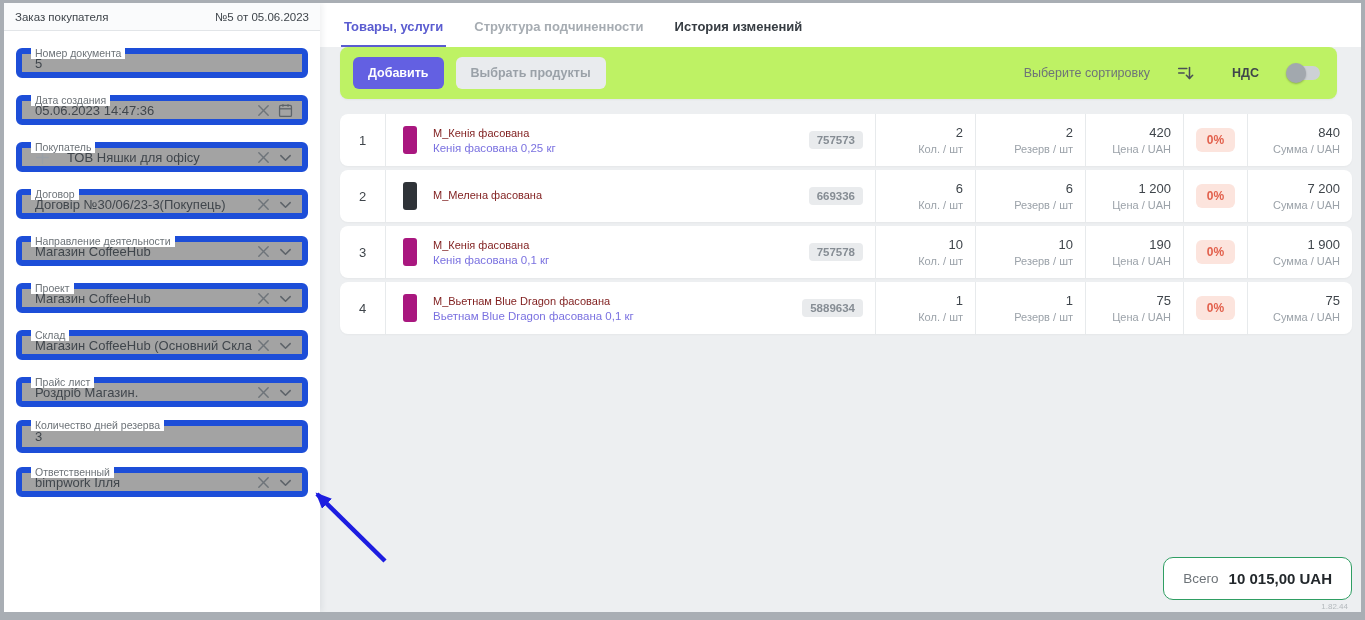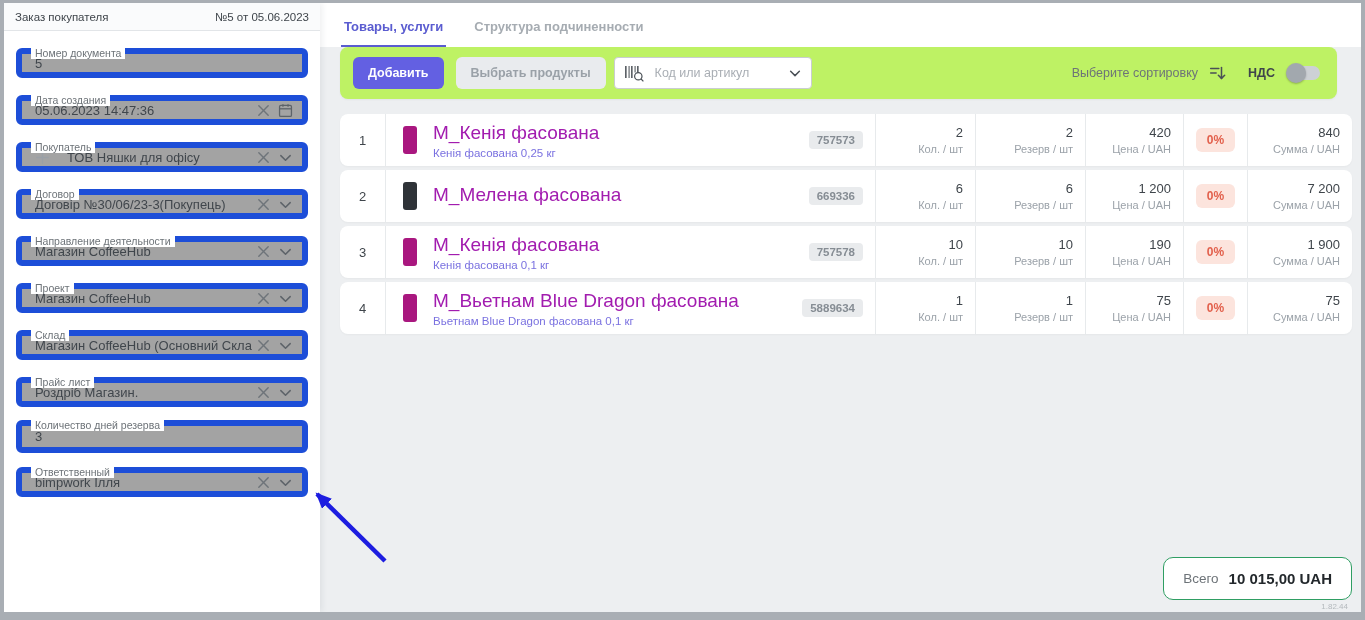--- a/index.html
+++ b/index.html
@@ -30,34 +30,34 @@
   .tab.active { color:#5a5cd0; border-bottom-color:#5a5cd0; }
   .tab.muted { color:#a6acb2; }
 
   .toolbar { margin:0 24px 0 20px; height:52px; background:#bef264; border-radius:8px; display:flex; align-items:center; padding:0 13px; box-shadow:0 1px 2px rgba(40,50,60,.05); }
   .btn { font-size:12.5px; font-weight:700; padding:9px 15px; border-radius:6px; cursor:pointer; border:none; }
   .btn-add { background:#6360e2; color:#fff; }
   .btn-select { background:#e9ebee; color:#9aa1a8; margin-left:12px; }
   .barcode { margin-left:8px; width:198px; height:32px; border:1px solid #c9cdd1; border-radius:4px; display:flex; align-items:center; padding:0 9px; background:#fff; }
   .barcode input { border:none; outline:none; flex:1; font-size:12.5px; color:#40464c; font-family:"Liberation Sans",sans-serif; min-width:0; margin-left:7px; }
   .barcode input::placeholder { color:#a9aeb4; }
-  .tb-right { margin-left:auto; display:flex; align-items:center; }
+  .tb-right { margin-left:auto; display:flex; align-items:center;gap:16px; }
   .sort-label { font-size:12.5px; color:#6d7378; cursor:pointer; }
   .sort-ic { margin-left:10px; cursor:pointer; display:flex; }
   .vat-label { font-size:12.5px; font-weight:700; color:#3f454b; margin-left:22px; }
   .switch { position:relative; width:33px; height:14px; background:#cdd1d5; border-radius:7px; margin-left:12px; margin-right:4px; cursor:pointer; }
   .knob { position:absolute; left:-1px; top:-3px; width:20px; height:20px; border-radius:50%; background:#a2a8ae; box-shadow:0 1px 2px rgba(0,0,0,.25); }
 
   .row { margin:4px 9px 0 20px; height:52px; background:#fff; border-radius:8px; display:flex; align-items:stretch; box-shadow:0 1px 2px rgba(40,50,60,.04); }
   .row.first { margin-top:15px; }
   .cell-num { width:46px; min-width:46px; border-right:1px solid #e7eaec; display:flex; align-items:center; justify-content:center; color:#3f454b; font-size:13px; }
   .cell-prod { flex:1; display:flex; align-items:center; padding:0 12px 0 17px; overflow:hidden; }
   .thumb { width:14px; height:28px; border-radius:3px; margin-right:16px; flex-shrink:0; }
   .prod-text { flex:1; overflow:hidden; }
-  .prod-name { font-size:19px; color:#a21caf; margin-bottom:3px; white-space:nowrap; }
+  .prod-name { font-size:11px; color:#7f1d1d; margin-bottom:3px; white-space:nowrap; }
   .prod-sub { font-size:11.5px; color:#7a71e0; cursor:pointer; white-space:nowrap; }
   .code { background:#e9ebed; color:#868d94; font-size:11.5px; font-weight:700; padding:3px 8px; border-radius:4px; margin-left:8px; }
   .cell-val { display:flex; flex-direction:column; justify-content:center; align-items:flex-end; padding-right:12px; border-left:1px solid #e7eaec; }
   .w-qty{width:100px;min-width:100px;} .w-res{width:110px;min-width:110px;} .w-price{width:98px;min-width:98px;} .w-sum{width:105px;min-width:105px;}
   .val { color:#3f454b; font-size:13px; margin-bottom:3px; }
   .lab { color:#9ba2a9; font-size:11px; }
   .cell-disc { width:64px; min-width:64px; border-left:1px solid #e7eaec; display:flex; align-items:center; justify-content:center; }
   .disc { background:#fce4dd; color:#e2604c; font-weight:700; font-size:12px; padding:5px 11px; border-radius:6px; }
 
   .total { position:absolute; right:9px; bottom:12px; height:43px; border:1.5px solid #2f9e63; border-radius:10px; background:#fff; display:flex; align-items:center; padding:0 19px; }
@@ -225,44 +225,26 @@
             <polyline points="3,6 8,11 13,6"></polyline>
           </svg>
         </span>
     </div>
   </div>
 
   <div class="main">
     <div class="tabband">
       <span class="tab active">Товары, услуги</span>
       <span class="tab muted">Структура подчиненности</span>
+      <span class="tab">История изменений</span>
     </div>
 
     <div class="toolbar">
       <button class="btn btn-add">Добавить</button>
       <button class="btn btn-select">Выбрать продукты</button>
-      <div class="barcode">
-        <span>
-          <svg width="24" height="19" viewBox="0 0 26 20" fill="none" stroke="#4a5056">
-              <line x1="2" y1="2" x2="2" y2="15" stroke-width="1.6"></line>
-              <line x1="5.5" y1="2" x2="5.5" y2="15" stroke-width="1.1"></line>
-              <line x1="8.5" y1="2" x2="8.5" y2="15" stroke-width="1.6"></line>
-              <line x1="12" y1="2" x2="12" y2="9" stroke-width="1.1"></line>
-              <line x1="15" y1="2" x2="15" y2="9" stroke-width="1.6"></line>
-              <circle cx="15.5" cy="13" r="4" stroke-width="1.3"></circle>
-              <line x1="18.5" y1="16" x2="21" y2="18.5" stroke-width="1.3"></line>
-            </svg>
-        </span>
-        <input type="text" placeholder="Код или артикул" style="">
-        <span>
-            <svg width="14" height="14" viewBox="0 0 16 16" fill="none" stroke="#4a5056" stroke-width="1.7" stroke-linecap="round" stroke-linejoin="round">
-              <polyline points="3,6 8,11 13,6"></polyline>
-            </svg>
-          </span>
-      </div>
       <div class="tb-right">
         <span class="sort-label">Выберите сортировку</span>
         <span class="sort-ic">
           <svg width="18" height="18" viewBox="0 0 20 20" fill="none" stroke="#4a5056" stroke-width="1.7" stroke-linecap="round" stroke-linejoin="round">
               <line x1="3" y1="5" x2="12" y2="5"></line>
               <line x1="3" y1="10" x2="9" y2="10"></line>
               <line x1="15" y1="4" x2="15" y2="16"></line>
               <polyline points="11.5,12.5 15,16 18.5,12.5"></polyline>
             </svg>
         </span>

